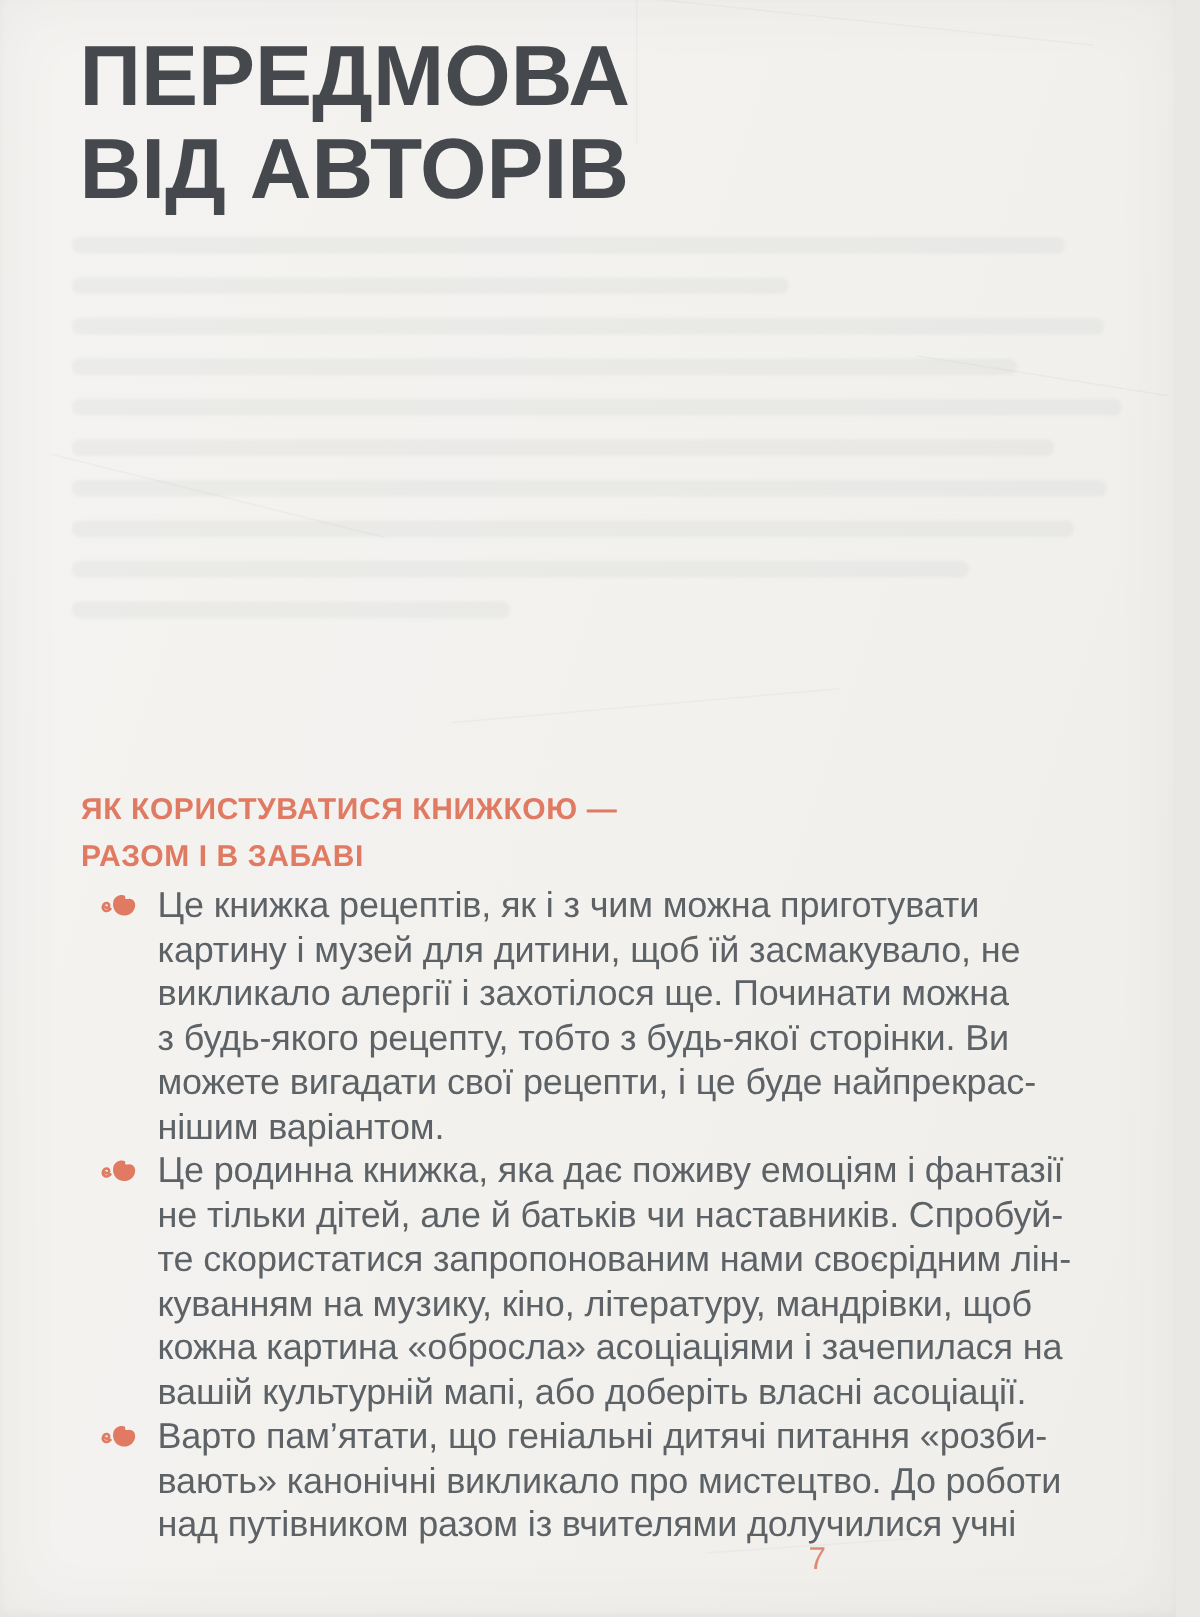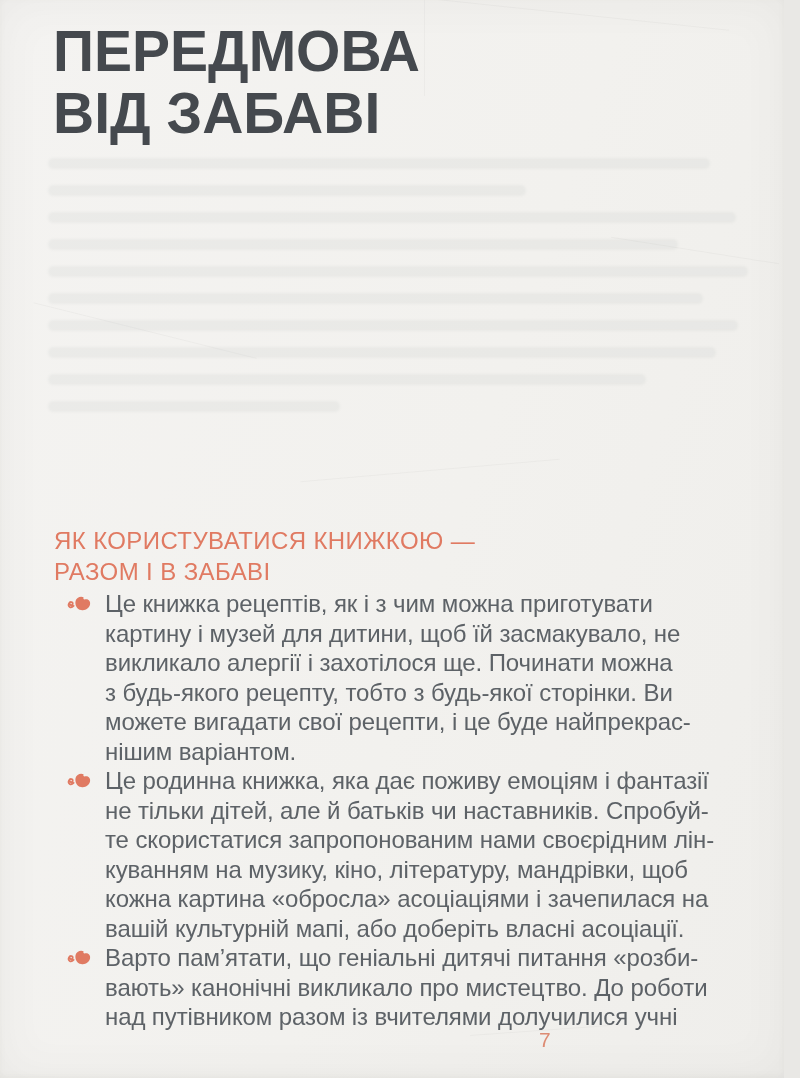--- a/index.html
+++ b/index.html
@@ -30,21 +30,21 @@
     position:absolute;left:53px;top:20px;
     font-size:57px;line-height:62px;font-weight:bold;
     color:var(--title);letter-spacing:0px;
   }
   
   .ghost{position:absolute;left:48px;top:158px;width:700px;filter:blur(1px);}
   .ghost .gl{height:11px;margin-bottom:16px;background:rgba(100,105,110,0.055);border-radius:5px;}
 
   .section{
     position:absolute;left:54px;top:525px;
-    font-size:24px;line-height:31px;font-weight:normal;
+    font-size:20px;line-height:31px;font-weight:bold;
     color:var(--accent);letter-spacing:0.4px;
   }
   .bullets{
     position:absolute;left:66px;top:589px;list-style:none;
   }
   .bullets li{display:flex;align-items:flex-start;}
   .bicon{flex:0 0 26px;width:26px;height:22px;margin-right:13px;margin-top:5px;}
   .bicon svg{display:block;width:26px;height:20px;}
   .btext{
     font-size:24px;line-height:29.5px;color:var(--body);
@@ -62,21 +62,21 @@
 
   <div class="crease c1"></div>
   <div class="crease c2"></div>
   <div class="crease c3"></div>
   <div class="crease c4"></div>
   <div class="crease c5"></div>
   <div class="crease c6"></div>
 
   <h1 class="title">
     <div>ПЕРЕДМОВА</div>
-    <div>ВІД ЗАБАВІ</div>
+    <div>ВІД АВТОРІВ</div>
   </h1>
 
   <div class="ghost">
     <div class="gl" style="width:662px"></div>
     <div class="gl" style="width:478px"></div>
     <div class="gl" style="width:688px"></div>
     <div class="gl" style="width:630px"></div>
     <div class="gl" style="width:700px"></div>
     <div class="gl" style="width:655px"></div>
     <div class="gl" style="width:690px"></div>

